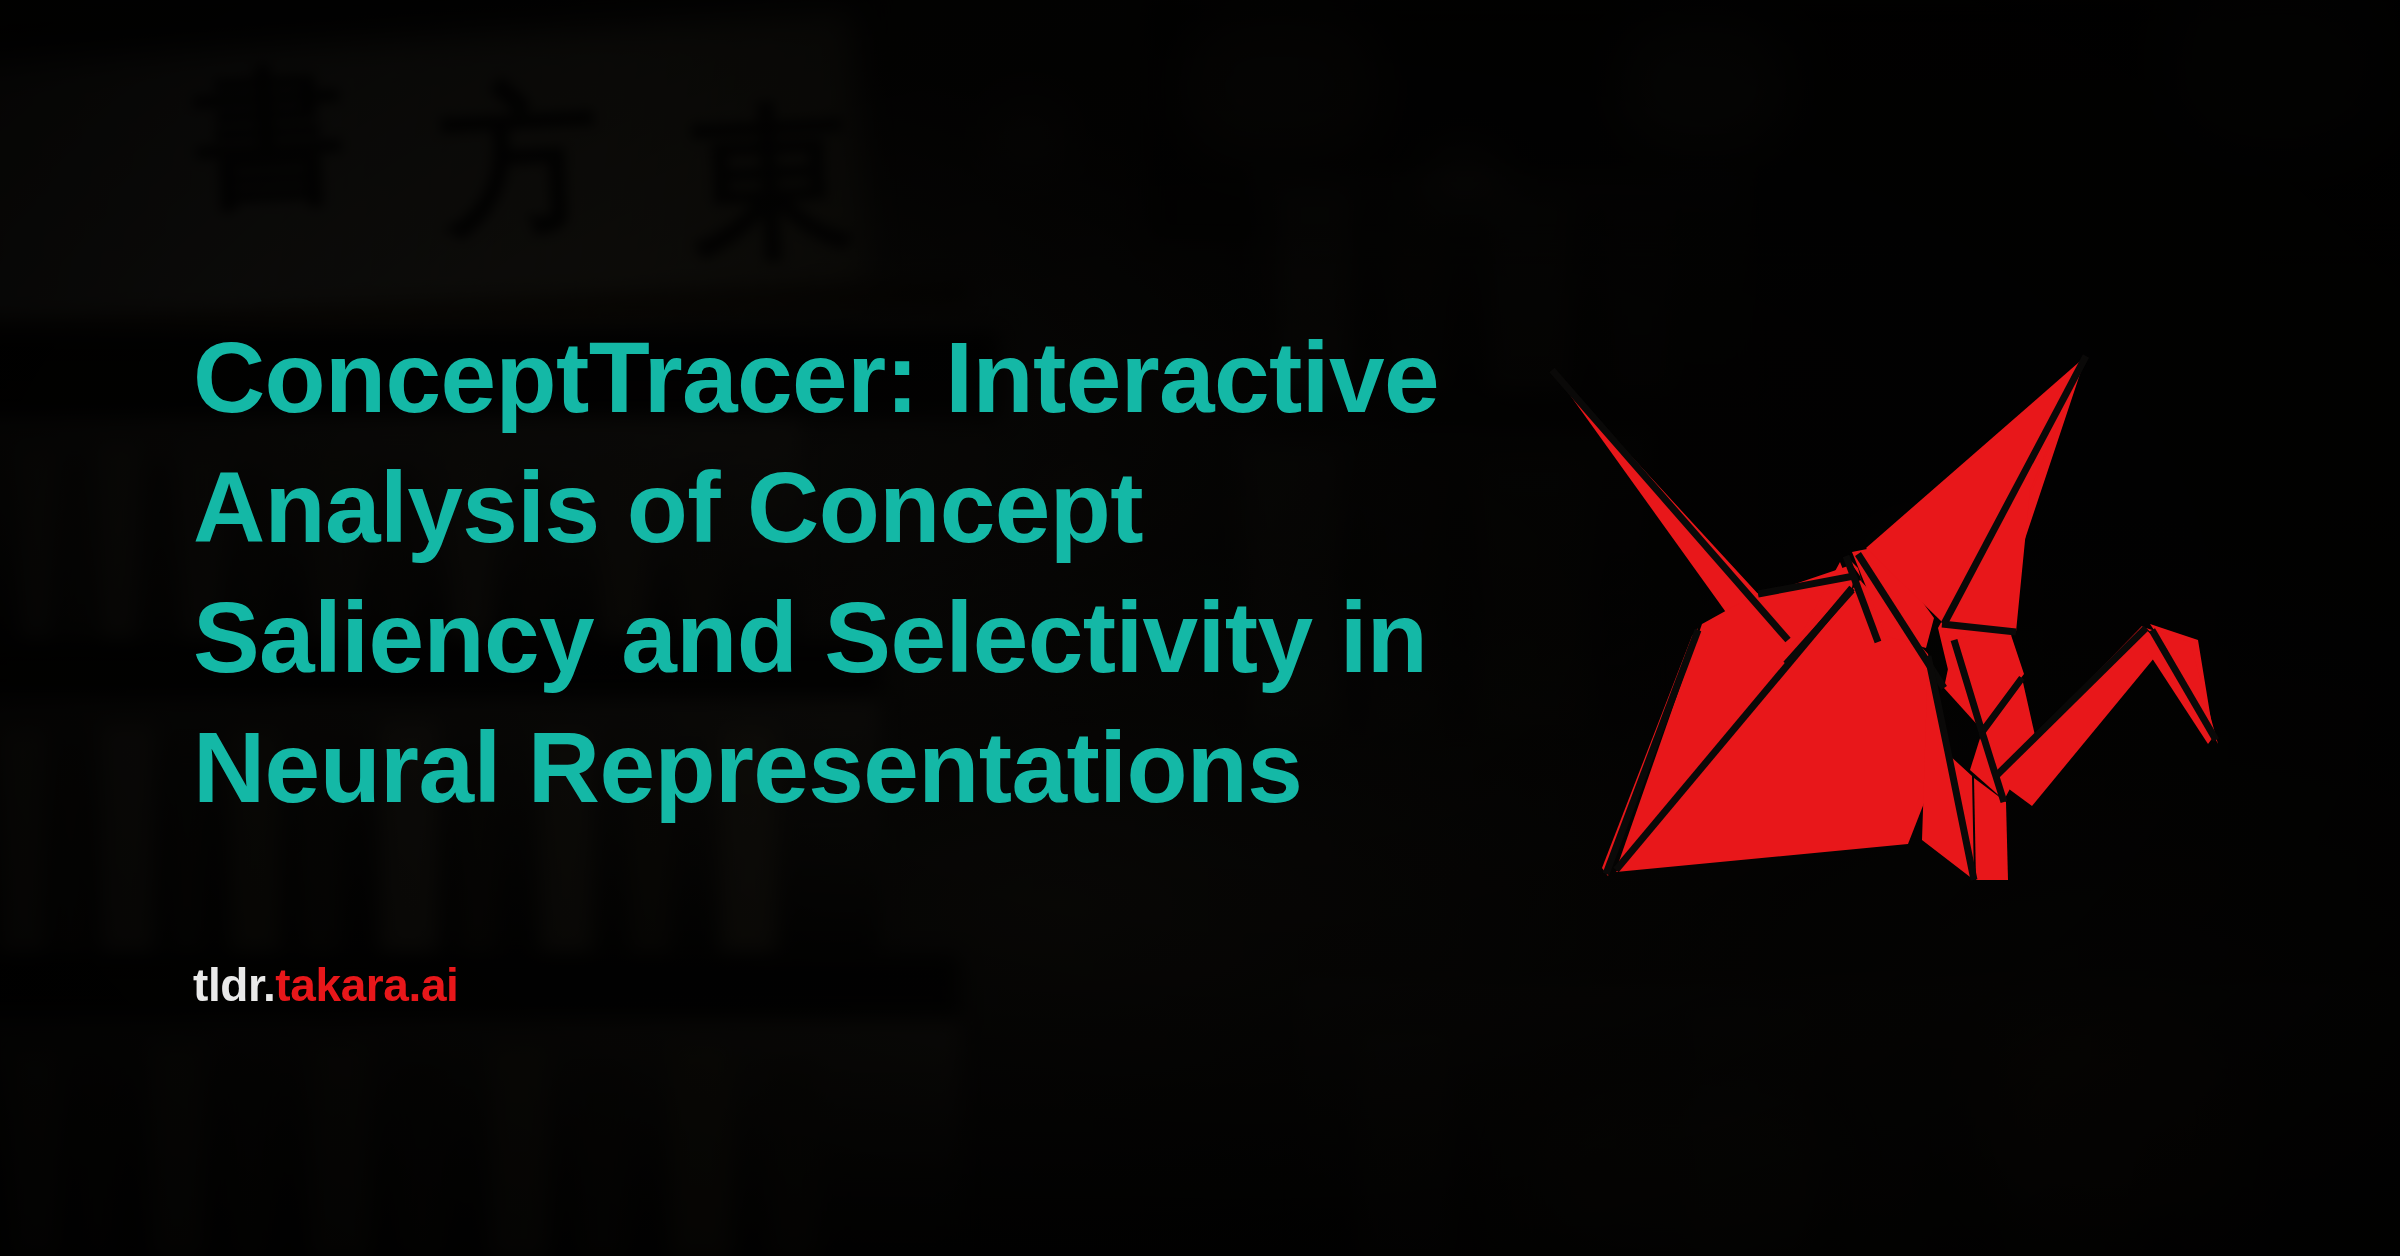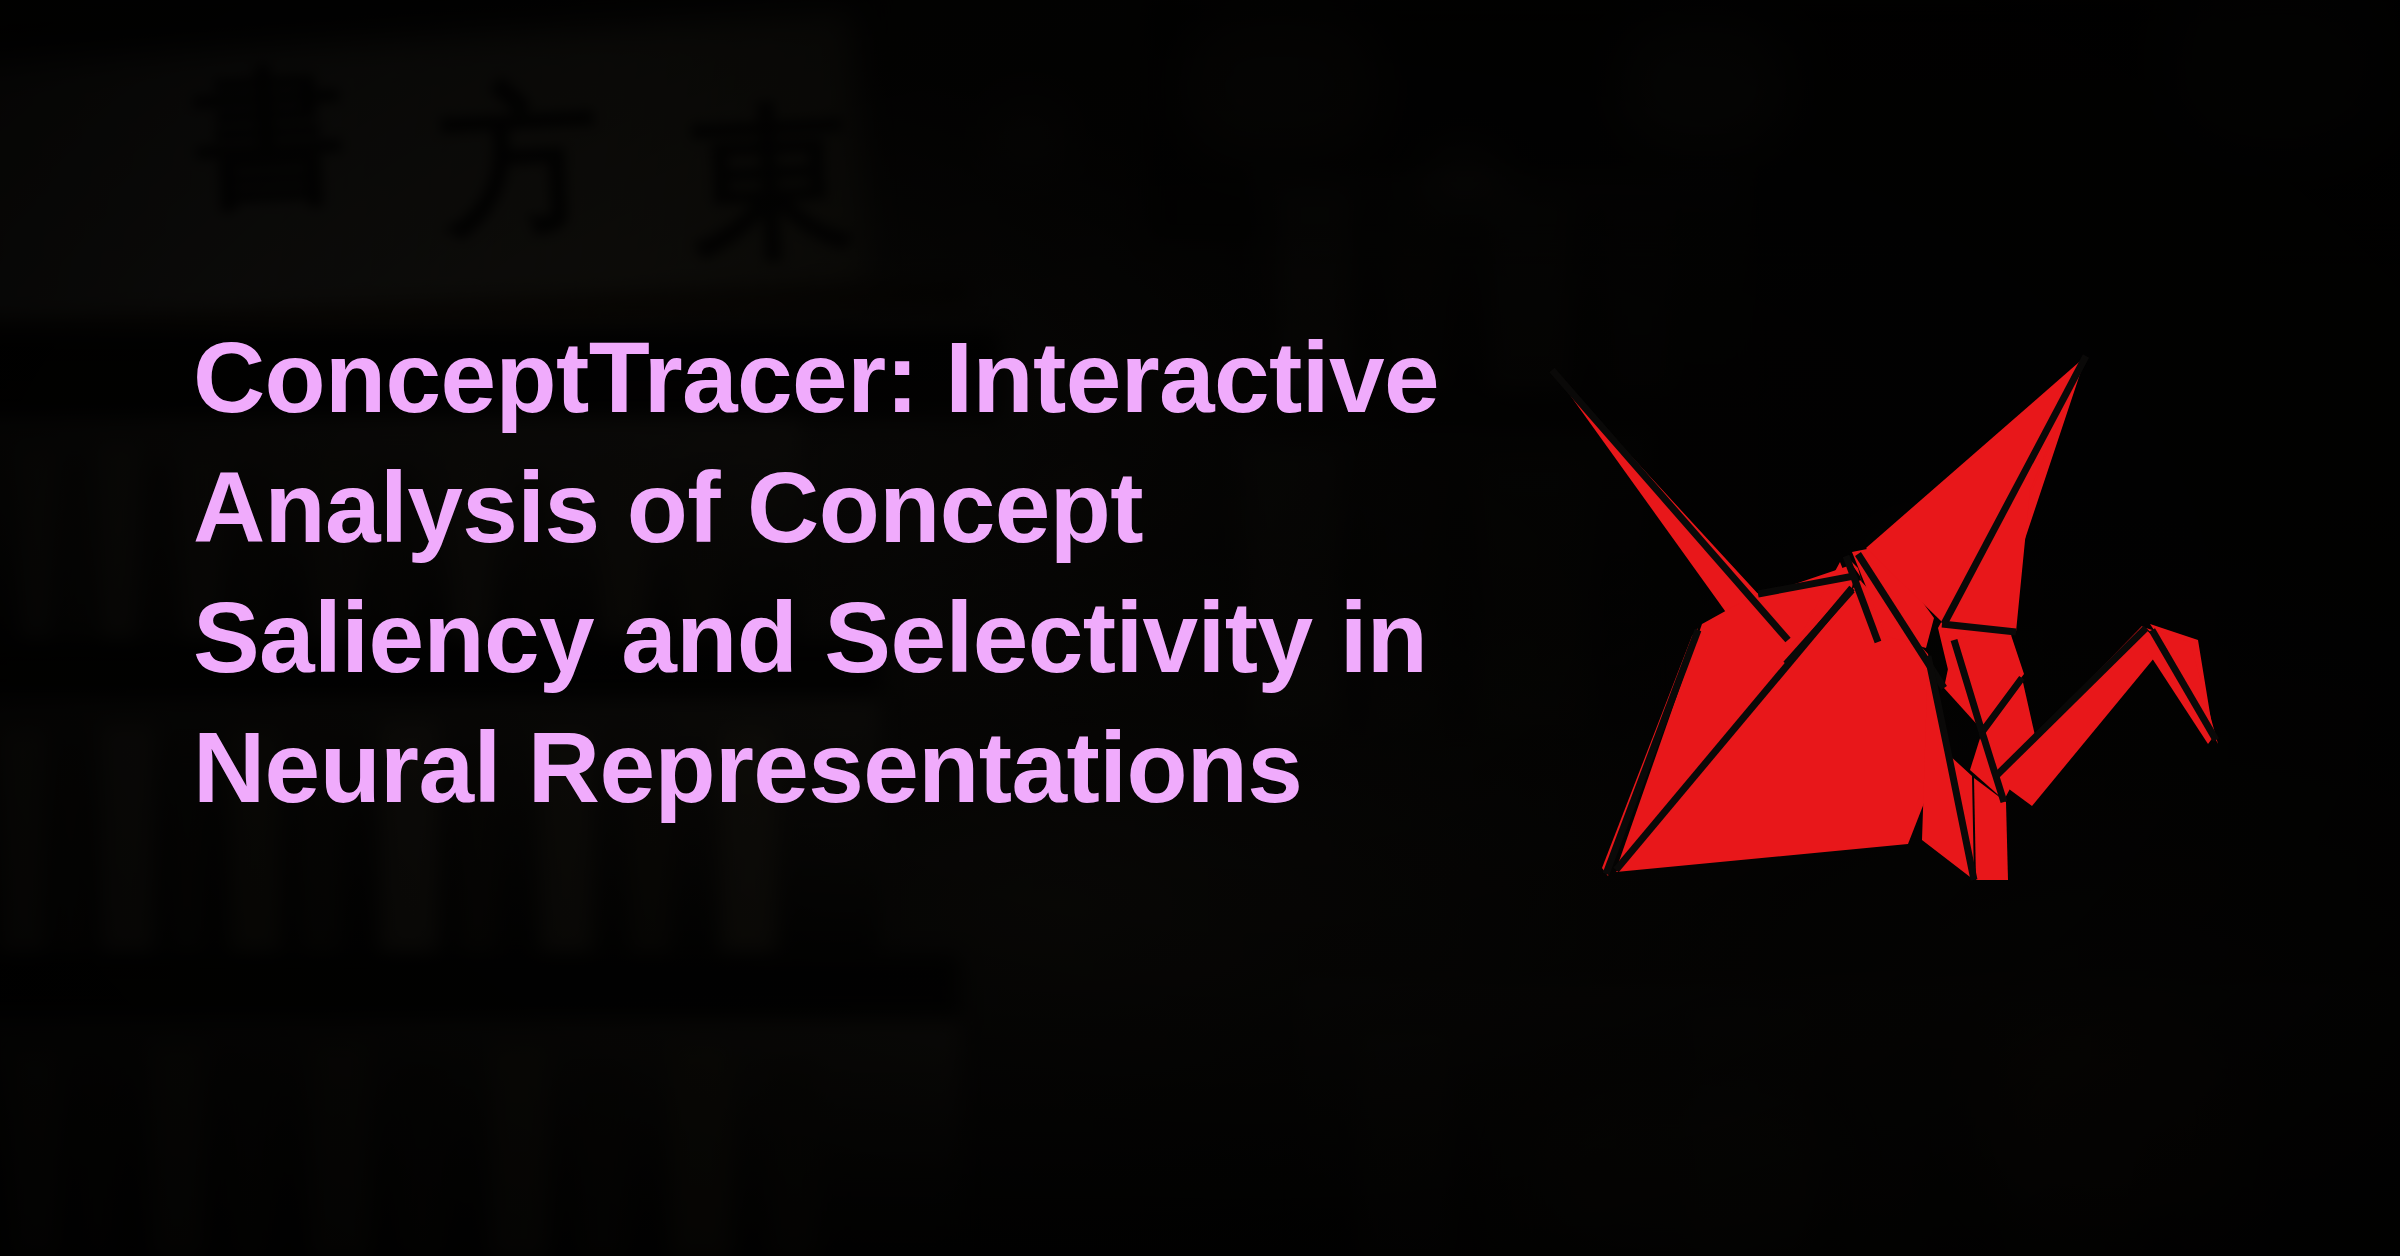--- a/index.html
+++ b/index.html
@@ -114,21 +114,21 @@
 
   
   #content { position: absolute; inset: 0; }
 
   #title {
     position: absolute;
     left: 193px;
     top: 312px;
     width: 1290px;
     margin: 0;
-    color: #f0abfc;
+    color: #14b8a6;
     font-size: 100px;
     font-weight: 700;
     line-height: 1.30;
     letter-spacing: -0.6px;
     white-space: pre-line;
   }
 
   #brand {
     position: absolute;
     left: 193px;
@@ -247,20 +247,23 @@
     <div class="blob" style="left:1050px;top:480px;width:70px;height:60px;background:#77684e;opacity:.12"></div>
 
     <div class="bg-layer bg-vignette"></div>
     <div class="bg-layer bg-dim"></div>
   </div>
 
   <div id="content">
 
     <h1 id="title">ConceptTracer: Interactive Analysis of Concept Saliency and Selectivity in Neural Representations</h1>
 
+    <div id="brand">
+      <span class="brand-tldr">tldr.</span><span class="brand-site">takara.ai</span>
+    </div>
 
     <svg id="crane" viewBox="0 0 700 560" aria-hidden="true">
       <g>
 
         <path d="M22,30 L236,328 L258,300 L218,252 Z" fill="#e8171a"></path>
         <path d="M218,252 L258,300 L268,286 L262,260 Z" fill="#e8171a"></path>
 
         <path d="M22,30 L258,300 L262,262 L324,236 L318,226 L230,256 Z" fill="#e8171a"></path>
 
         <path d="M172,284 L228,253 L324,236 L322,248 L86,530 Z" fill="#e8171a"></path>

